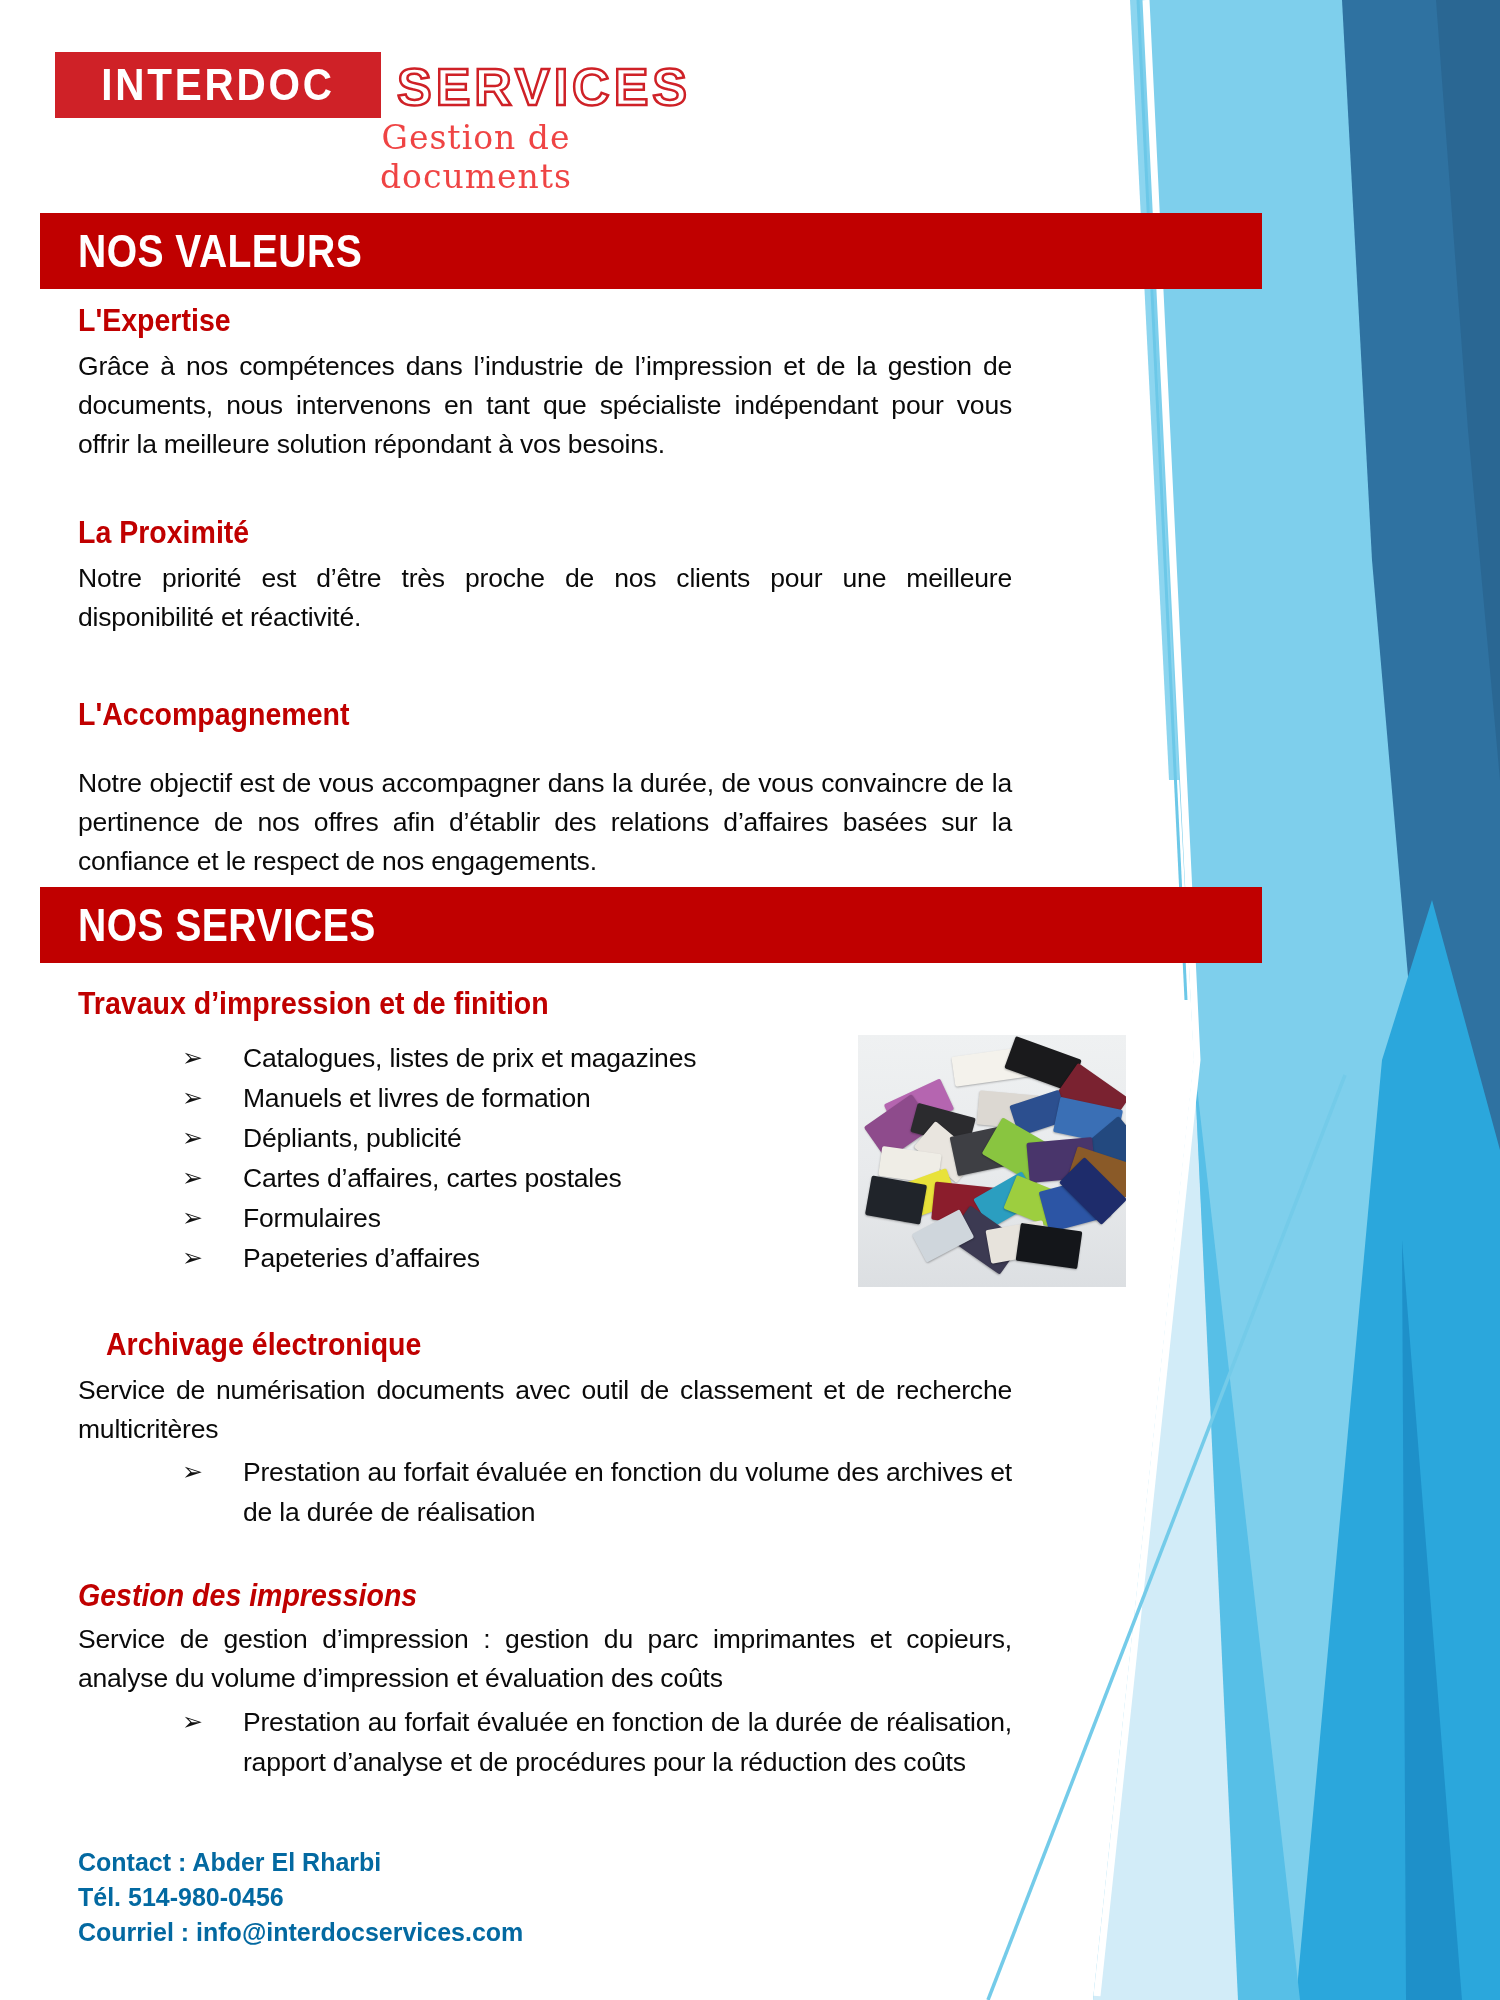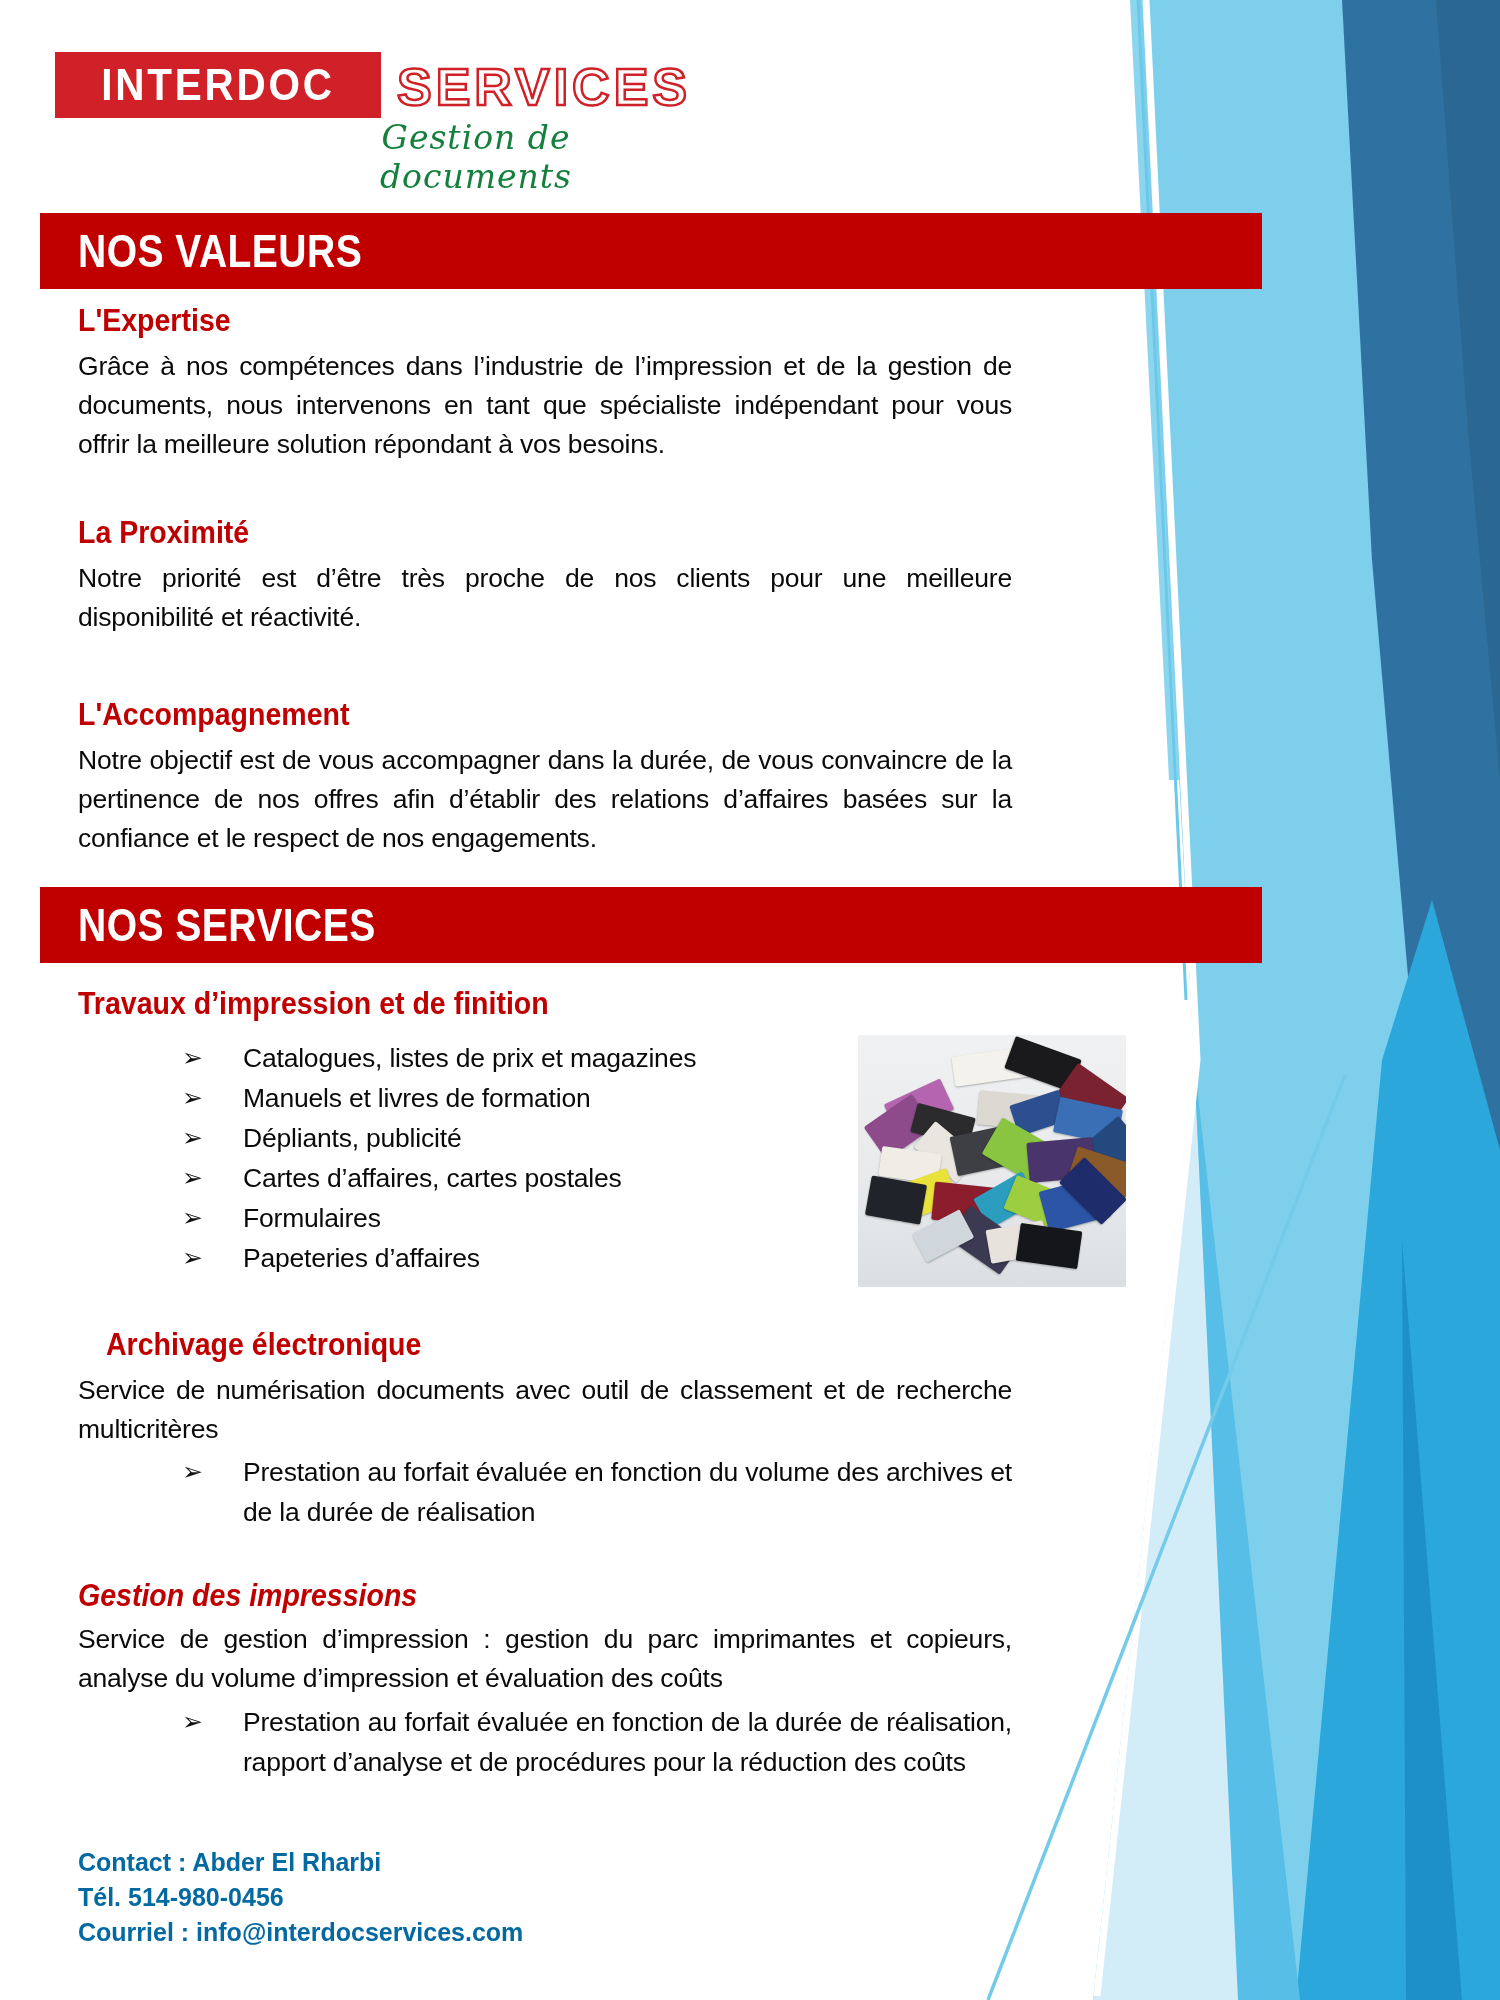--- a/index.html
+++ b/index.html
@@ -28,22 +28,22 @@
     display:inline-block;vertical-align:top;margin-left:16px;
     height:66px;line-height:70px;
     font-weight:700;font-size:52px;letter-spacing:4px;
     color:#4d7c0f;
     -webkit-text-fill-color:#ffffff;
     -webkit-text-stroke:2.5px #CF2127;
   }
   .logo-tagline{
     position:absolute;left:300px;top:118px;width:352px;
     text-align:center;
-    font-family:"DejaVu Serif", serif;font-style:italic;
-    font-size:33px;color:#15803d;letter-spacing:1px;
+    font-family:"DejaVu Serif", serif;
+    font-size:33px;color:#ef4444;letter-spacing:1px;
   }
 
   
   .banner{
     position:absolute;left:40px;width:1222px;height:76px;
     background:#C00000;color:#ffffff;
     line-height:76px;padding-left:38px;box-sizing:border-box;
     font-size:46px;font-weight:700;
   }
   .banner span{display:inline-block;transform:scaleX(0.85);transform-origin:0 50%;letter-spacing:0.5px;}
@@ -70,21 +70,21 @@
   .blist .marker{
     position:absolute;left:104px;top:0;
     font-size:25px;color:#111111;
     font-family:"DejaVu Sans", sans-serif;
   }
   #h-expertise{top:303px;}
   #p-expertise{top:347px;}
   #h-proximite{top:515px;}
   #p-proximite{top:559px;}
   #h-accomp{top:697px;}
-  #p-accomp{top:741px;}
+  #p-accomp{top:764px;}
   #h-travaux{top:986px;}
   #list-travaux{top:1038px;width:780px;}
   #h-archivage{top:1327px;margin-left:28px;}
   #p-archivage{top:1371px;}
   #list-archivage{top:1452px;}
   #h-gestion{top:1578px;font-style:italic;}
   #p-gestion{top:1620px;}
   #list-gestion{top:1702px;}
 
   

